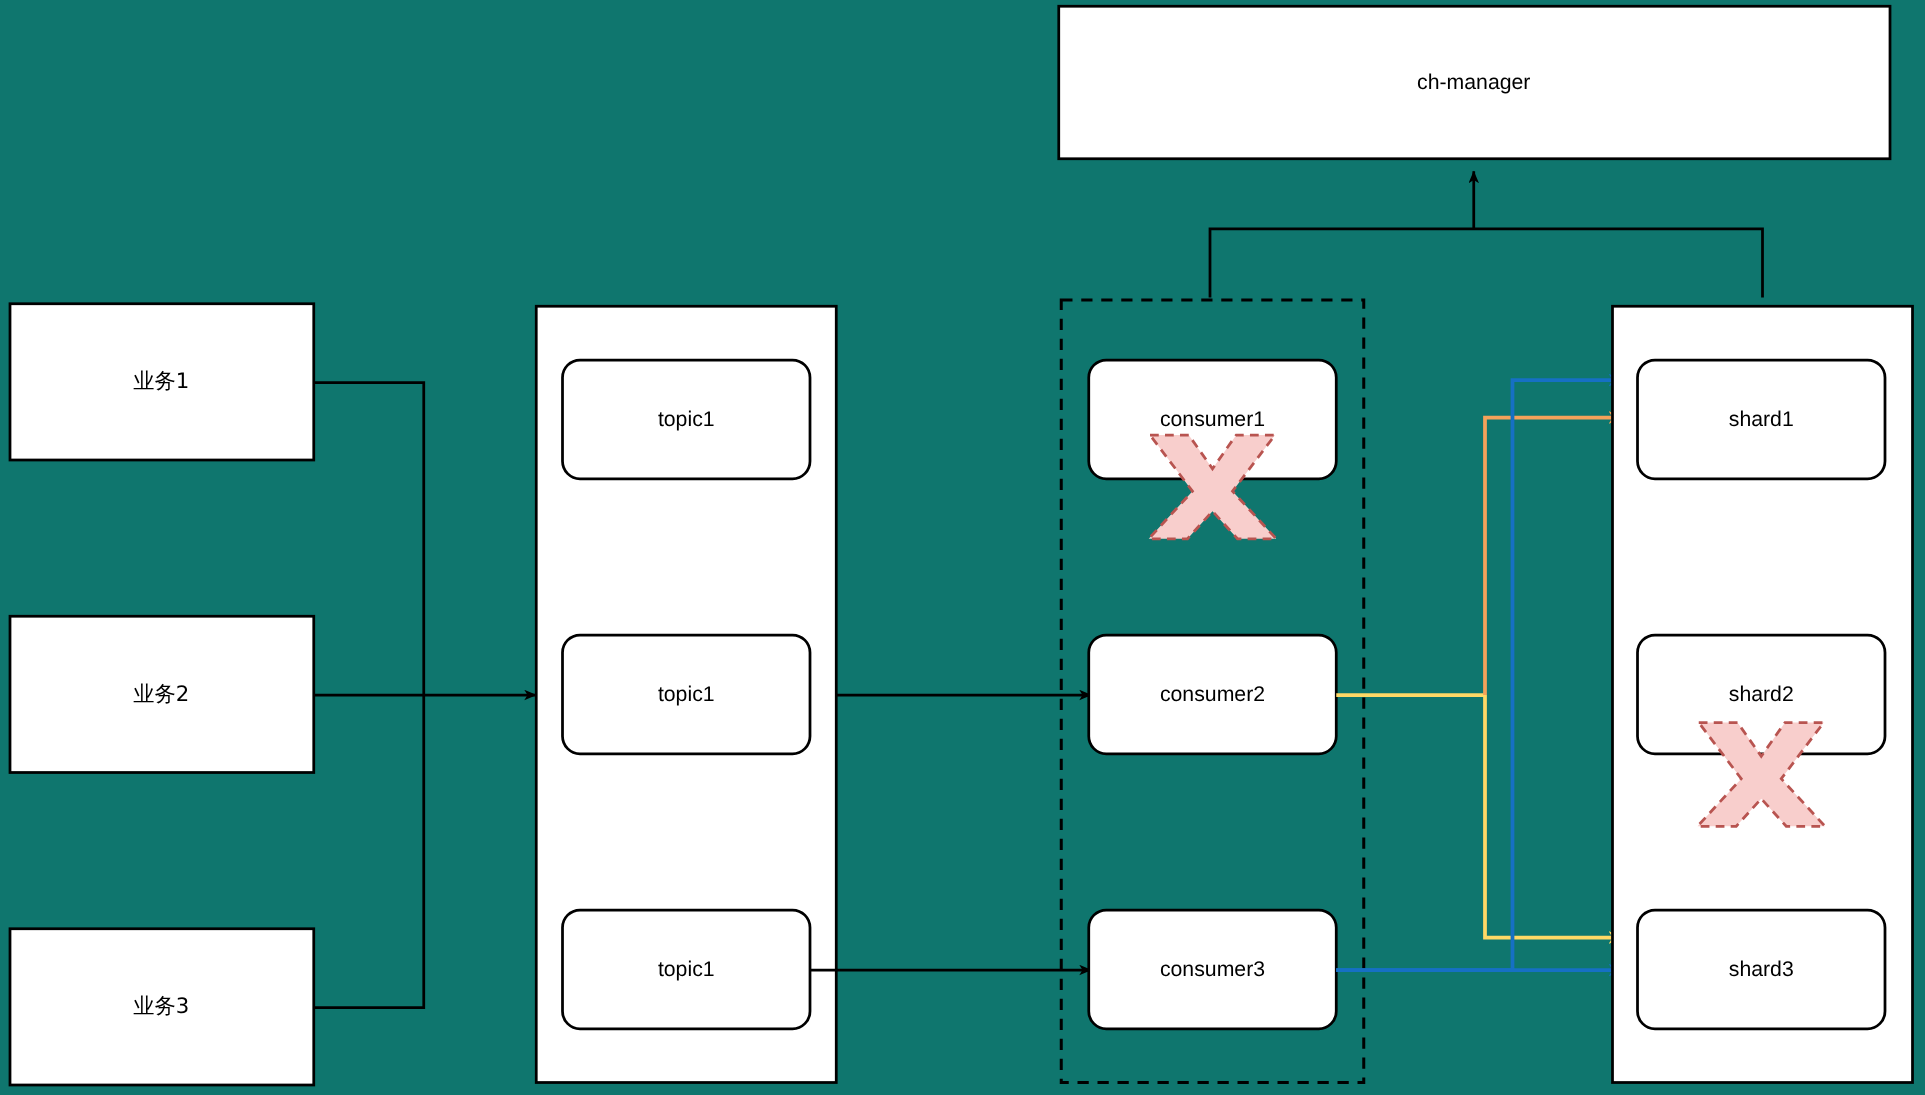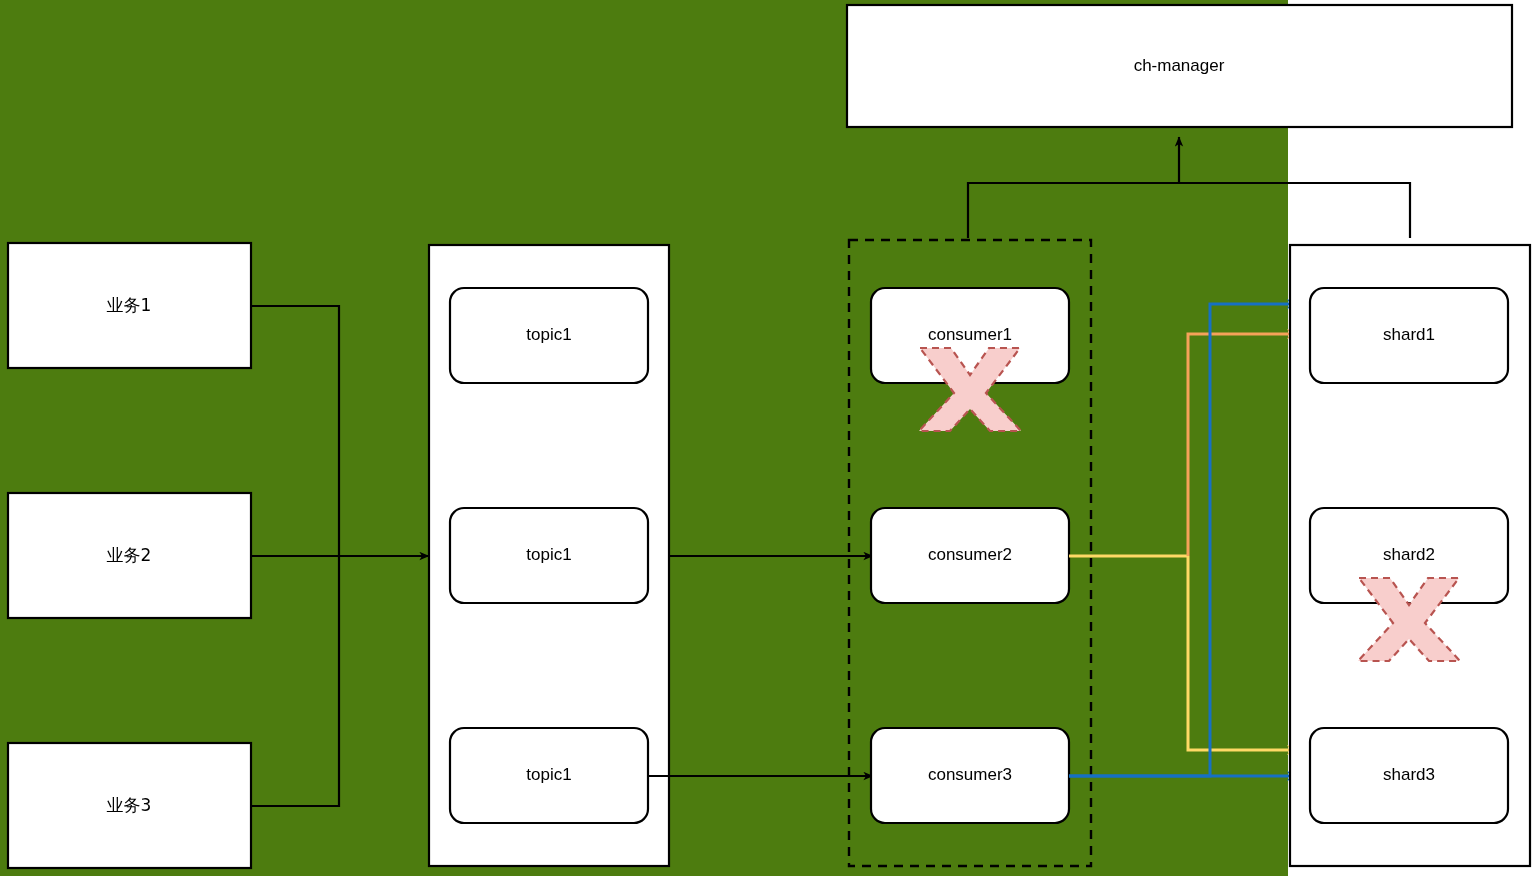--- a/index.html
+++ b/index.html
@@ -1,18 +1,18 @@
 <!DOCTYPE html>
 <html><head>
 <meta charset="utf-8">
 <style>
   html,body{margin:0;padding:0;background:#ffffff;}
   body{width:1540px;height:876px;overflow:hidden;
        font-family:"Liberation Sans","DejaVu Sans",sans-serif;}
-  #stage{position:relative;width:1288px;height:876px;background:#4d7c0f;}
+  #stage{position:relative;width:1540px;height:876px;background:#0f766e;}
   svg#diagram{position:absolute;left:0;top:0;width:1540px;height:876px;}
   .node-label{font-family:"Liberation Sans","DejaVu Sans",sans-serif;
               font-size:17px;fill:#000;text-anchor:middle;dominant-baseline:middle;}
   .cjk-label{font-family:"DejaVu Sans","Liberation Sans",sans-serif;font-size:17px;}
   .box-sharp{fill:#ffffff;stroke:#000000;stroke-width:2.2;}
   .box-round{fill:#ffffff;stroke:#000000;stroke-width:2.2;}
   .box-dashed{fill:none;stroke:#000000;stroke-width:2.4;stroke-dasharray:9 7;}
   .edge{fill:none;stroke:#000000;stroke-width:2.2;}
   .edge-blue{fill:none;stroke:#1670c4;stroke-width:3;}
   .edge-orange{fill:none;stroke:#f5a25a;stroke-width:3;}

